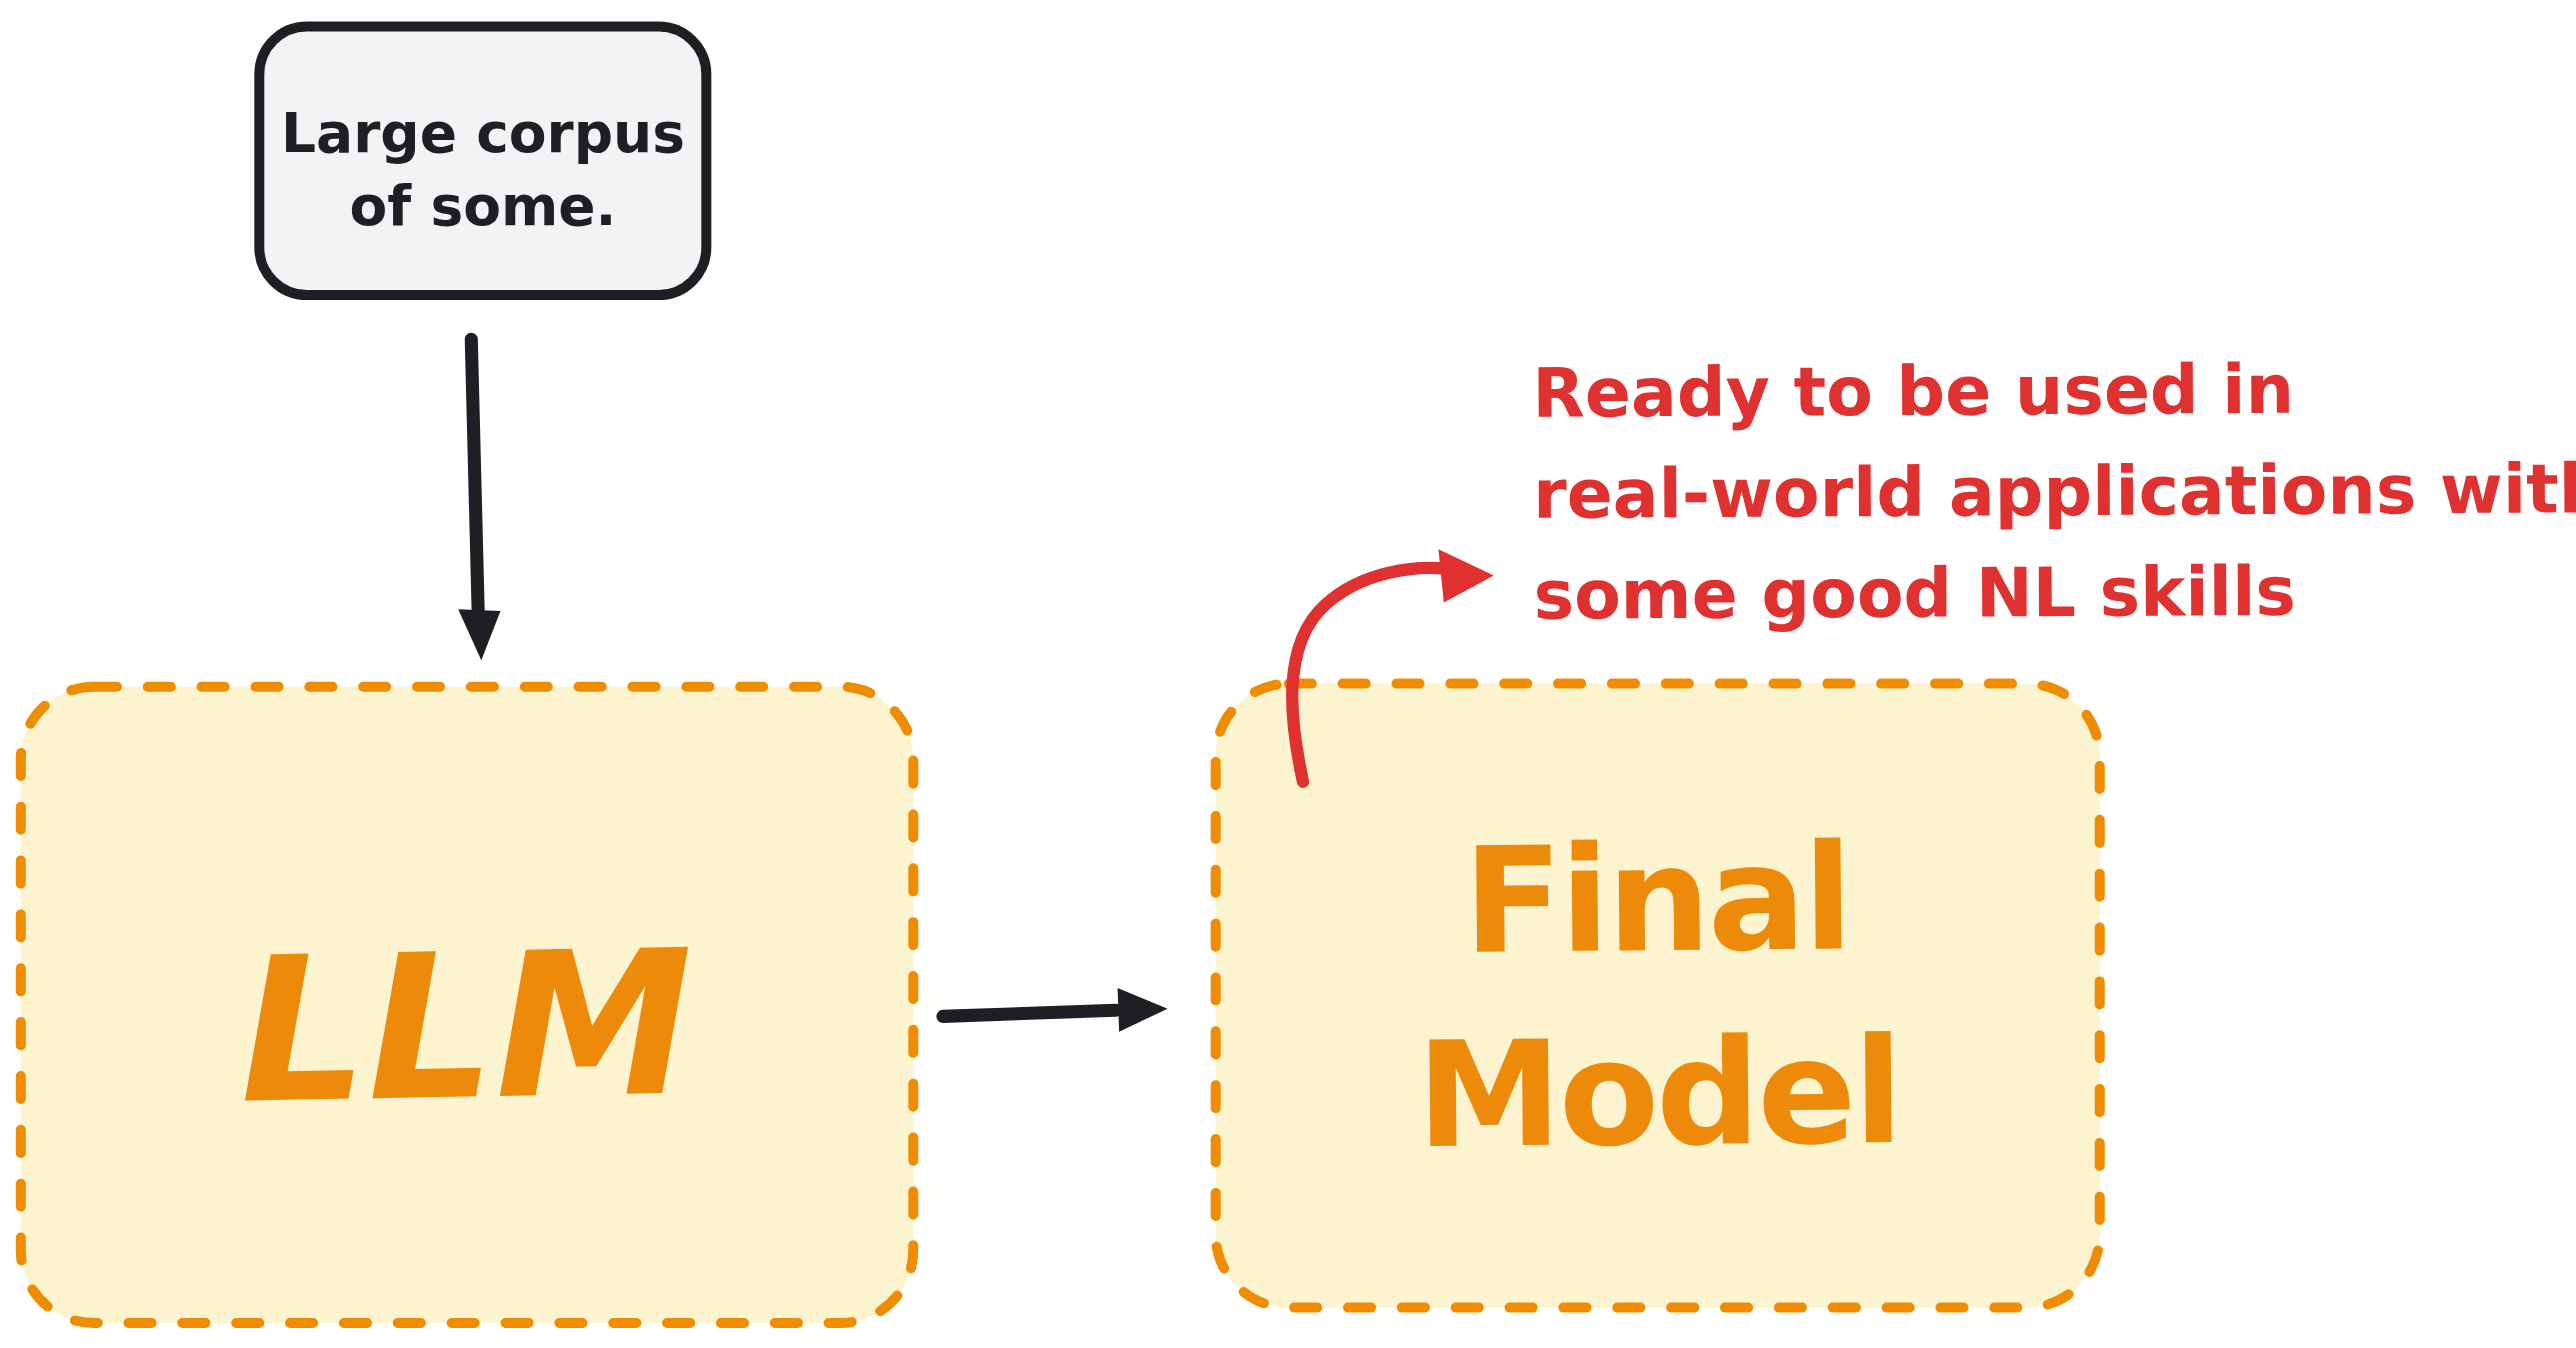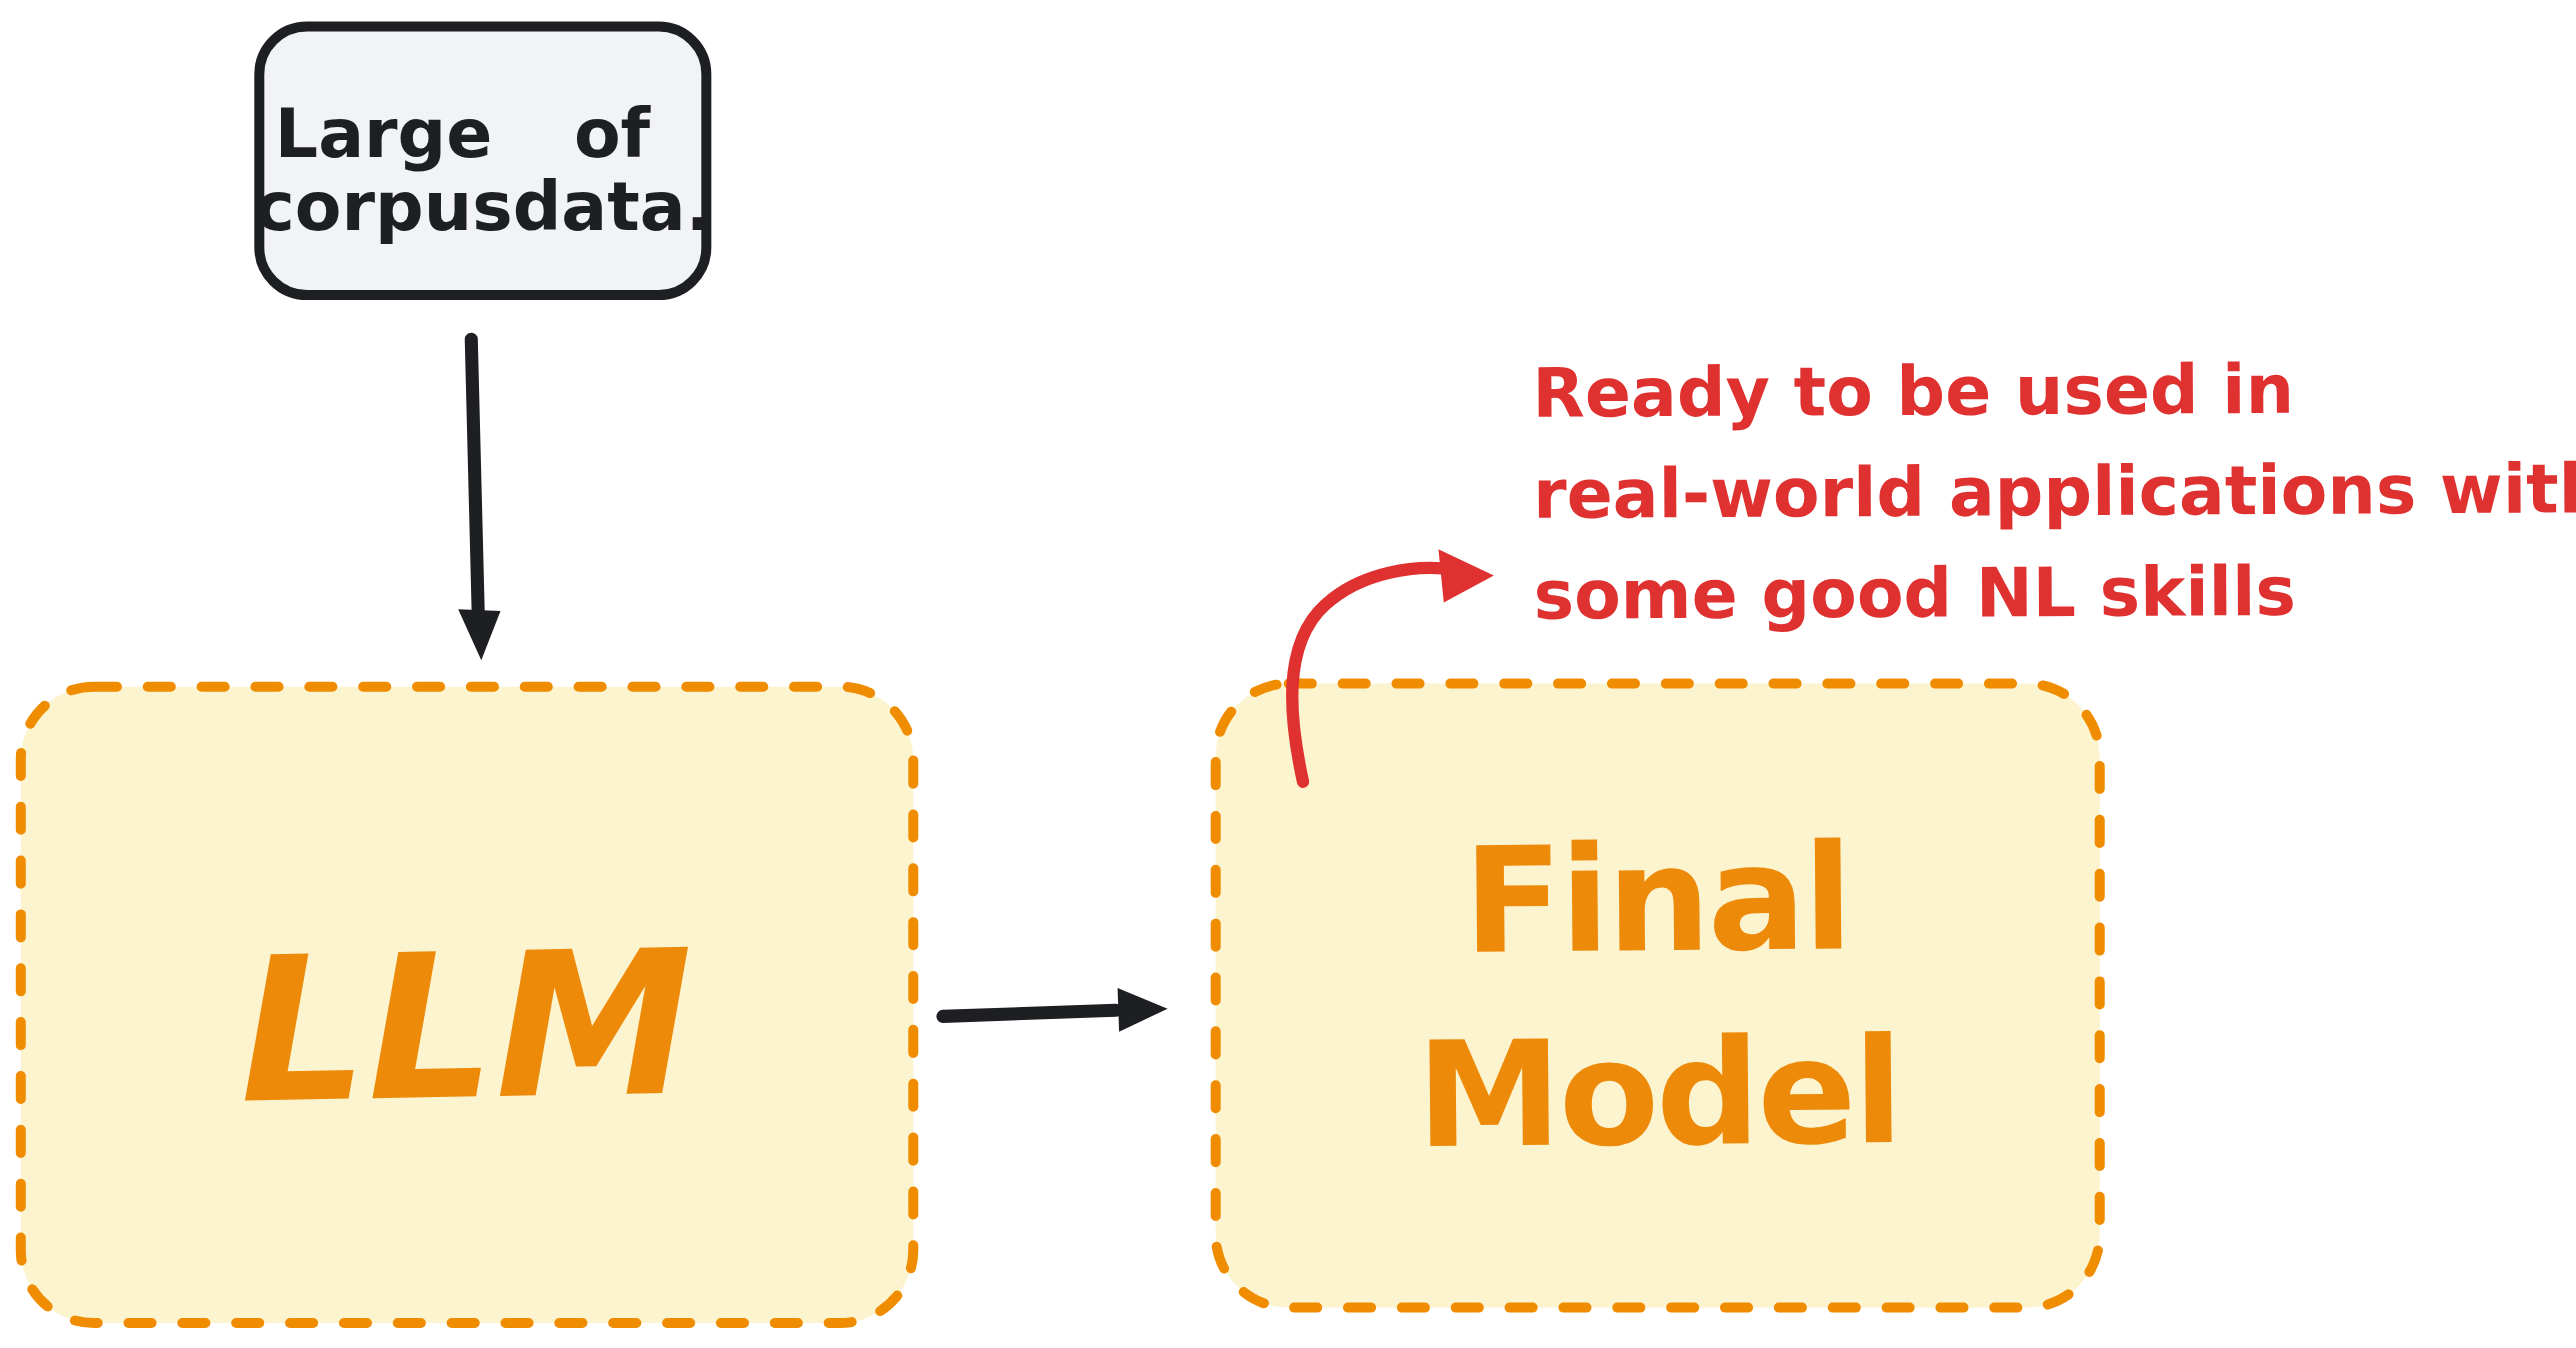--- a/index.html
+++ b/index.html
@@ -28,22 +28,22 @@
   .conn-black { stroke: #1e1f22; stroke-width: 17; stroke-linecap: round; fill: none; }
   .head-black { fill: #1e1f22; stroke: none; }
   .conn-red   { stroke: #e03131; stroke-width: 16; stroke-linecap: round; fill: none; }
   .head-red   { fill: #e03131; stroke: none; }
 
   .label { position: absolute; display: flex; align-items: center; justify-content: center; text-align: center; }
   .label span { display: block; }
 
   .corpus-label {
     left: 259px; top: 26px; width: 448px; height: 269px;
-    flex-direction: row;
-    font-size: 68px; line-height: 73px; font-weight: bold;
+    flex-direction: column;
+    font-size: 55px; line-height: 73px; font-weight: bold;
     color: #1e1f22;
     transform: translateY(9.2px);
   }
   .llm-label {
     left: 20px; top: 687px; width: 893px; height: 637px;
     font-size: 200px; font-weight: bold; font-style: italic;
     color: #ee8a0a;
     transform: translateY(21.6px) rotate(-1deg);
   }
   .final-label {
@@ -94,21 +94,21 @@
     </g>
 
     <g>
       <path d="M 1693 1016 C 1676 938 1664 838 1722 786 C 1768 744 1840 732 1893 741" class="conn-red"></path>
       <polygon points="1869,714 1941,748 1876,783" class="head-red"></polygon>
     </g>
   </svg>
 
   <div class="label corpus-label">
     <span>Large corpus</span>
-    <span>of data.</span>
+    <span>of some.</span>
   </div>
 
   <div class="label llm-label">LLM</div>
 
   <div class="label final-label">
     <span>Final</span>
     <span>Model</span>
   </div>
 
   <div class="annotation">

